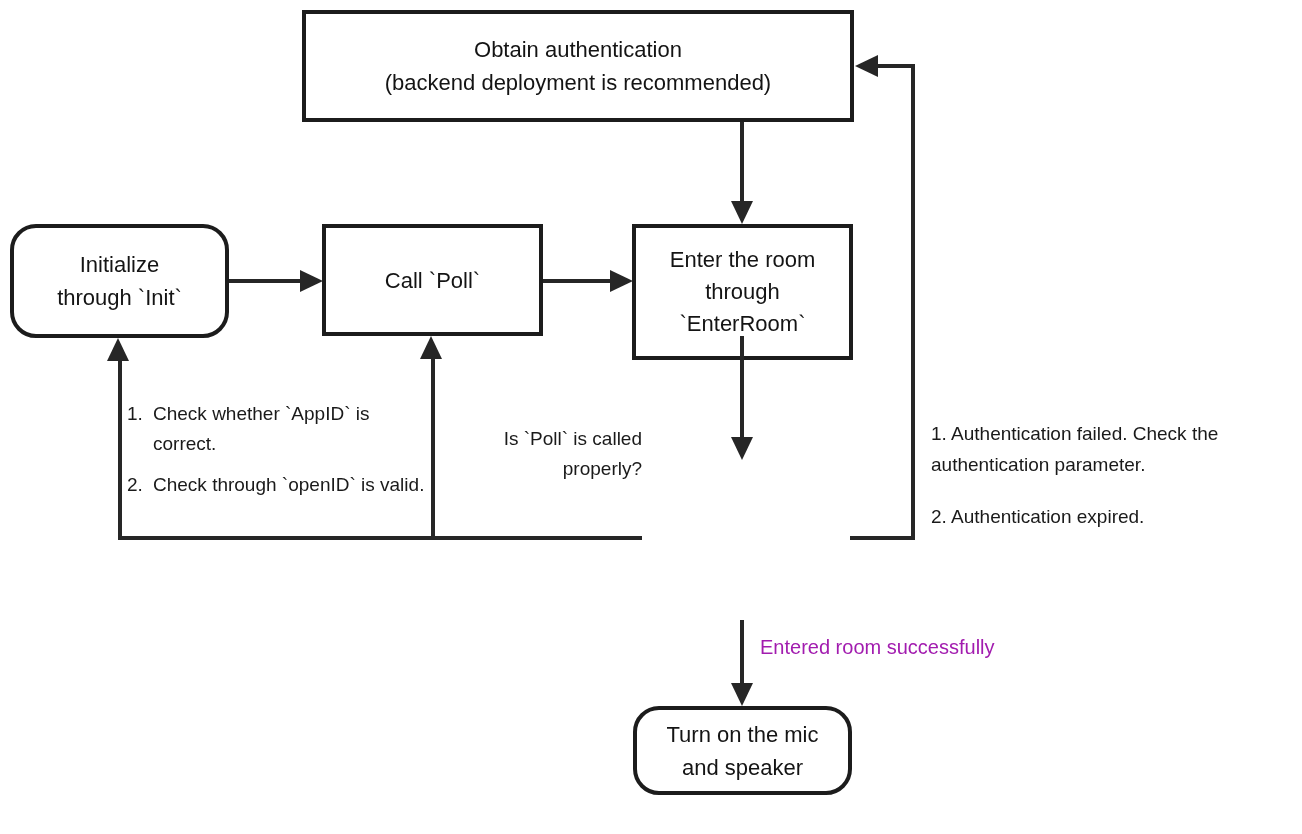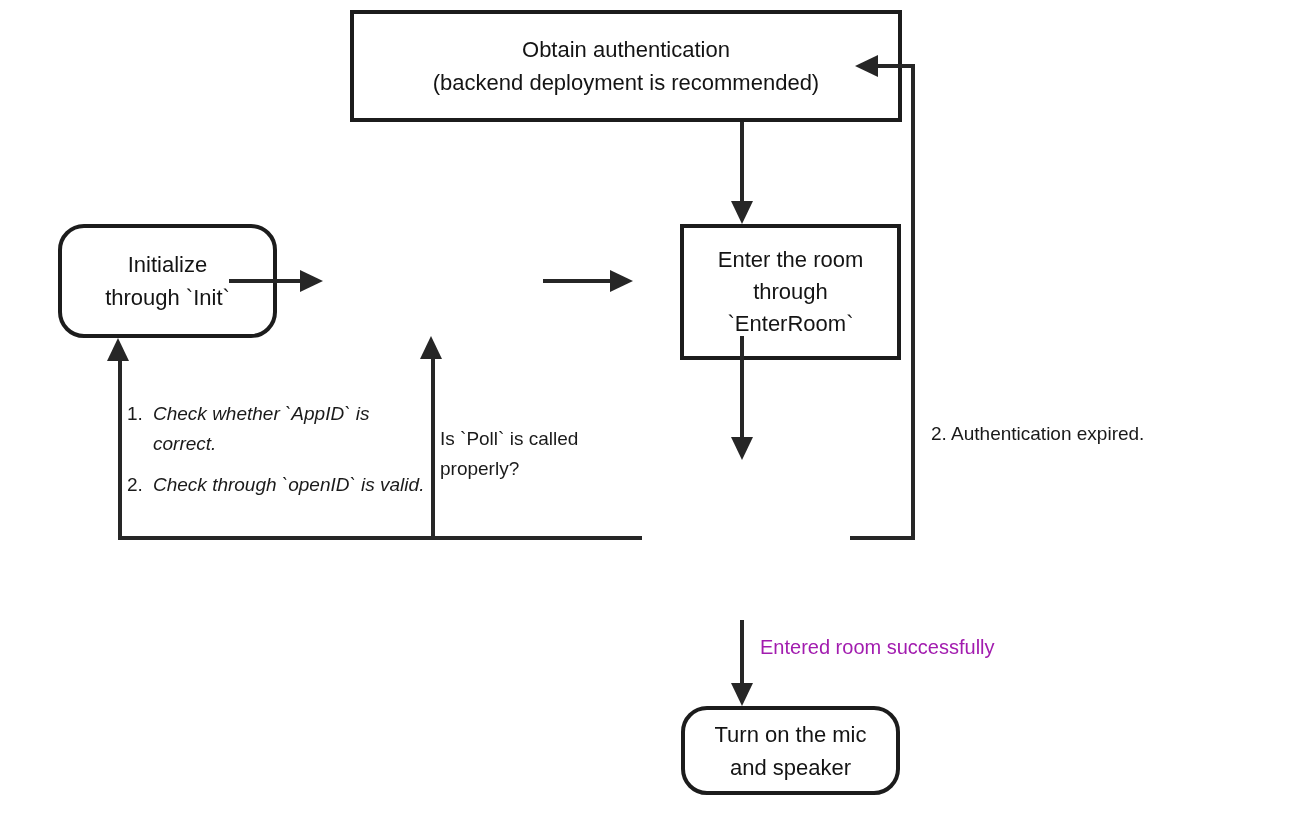--- a/index.html
+++ b/index.html
@@ -23,21 +23,20 @@
     border: 4px solid #1c1c1c;
     background: #ffffff;
     display: flex;
     align-items: center;
     justify-content: center;
     text-align: center;
     white-space: pre-line;
     font-size: 22px;
     line-height: 1.5;
     color: #141414;
-    margin-left: 48px;
   }
   .node.rounded { border-radius: 26px; }
 
   #n-obtain   { left: 302px; top: 10px;  width: 552px; height: 112px; }
   #n-init     { left: 10px;  top: 224px; width: 219px; height: 114px; }
   #n-poll     { left: 322px; top: 224px; width: 221px; height: 112px; }
   #n-enter    { left: 632px; top: 224px; width: 221px; height: 136px; line-height: 1.45; }
   #n-identify { left: 640px; top: 460px; width: 208px; height: 160px; }
   #n-mic      { left: 633px; top: 706px; width: 219px; height: 89px; }
 
@@ -77,23 +76,23 @@
   .note {
     position: absolute;
     font-size: 19px;
     line-height: 1.6;
     color: #1a1a1a;
   }
   #note-init { left: 127px; top: 399px; width: 300px; }
   .note-item { display: flex; }
   .note-item + .note-item { margin-top: 10px; }
   .note-item .num { flex: 0 0 26px; }
-  .note-item .txt { flex: 1; font-style: italic; }
+  .note-item .txt { flex: 1; }
 
-  #note-poll { left: 440px; top: 424px; width: 190px; }
+  #note-poll { left: 452px; top: 424px; width: 190px; text-align: right; }
 
   #note-auth { left: 931px; top: 418px; width: 332px; line-height: 1.65; }
   #note-auth .para + .para { margin-top: 20px; }
 
   #edge-label-entered {
     position: absolute;
     left: 760px; top: 636px;
     font-size: 20px;
     color: #a21caf;
     white-space: nowrap;
@@ -101,20 +100,21 @@
 </style>
 </head>
 <body>
 
 <div class="canvas">
 
   <div class="node rect" id="n-obtain">Obtain authentication
 (backend deployment is recommended)</div>
   <div class="node rounded" id="n-init">Initialize
 through `Init`</div>
+  <div class="node rect" id="n-poll">Call `Poll`</div>
   <div class="node rect" id="n-enter">Enter the room
 through
 `EnterRoom`</div>
   <div class="node rounded" id="n-mic">Turn on the mic
 and speaker</div>
 
   <div class="line" id="l-init-poll"></div>
   <div class="ah ah-right" id="ah-init-poll"></div>
 
   <div class="line" id="l-poll-enter"></div>
@@ -147,18 +147,19 @@
     </div>
     <div class="note-item">
       <span class="num">2.</span>
       <span class="txt">Check through `openID` is valid.</span>
     </div>
   </div>
 
   <div class="note" id="note-poll">Is `Poll` is called properly?</div>
 
   <div class="note" id="note-auth">
+    <div class="para">1. Authentication failed. Check the authentication parameter.</div>
     <div class="para">2. Authentication expired.</div>
   </div>
 
   <div id="edge-label-entered">Entered room successfully</div>
 
 </div>
 
 </body></html>

